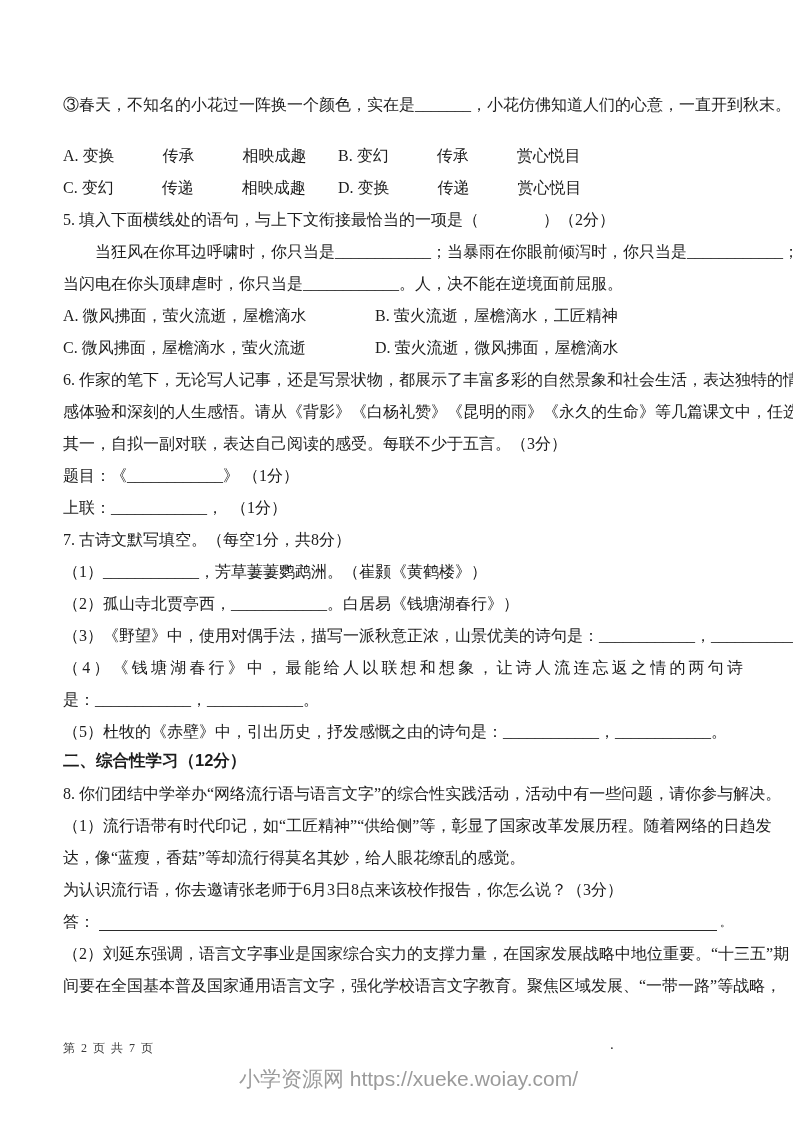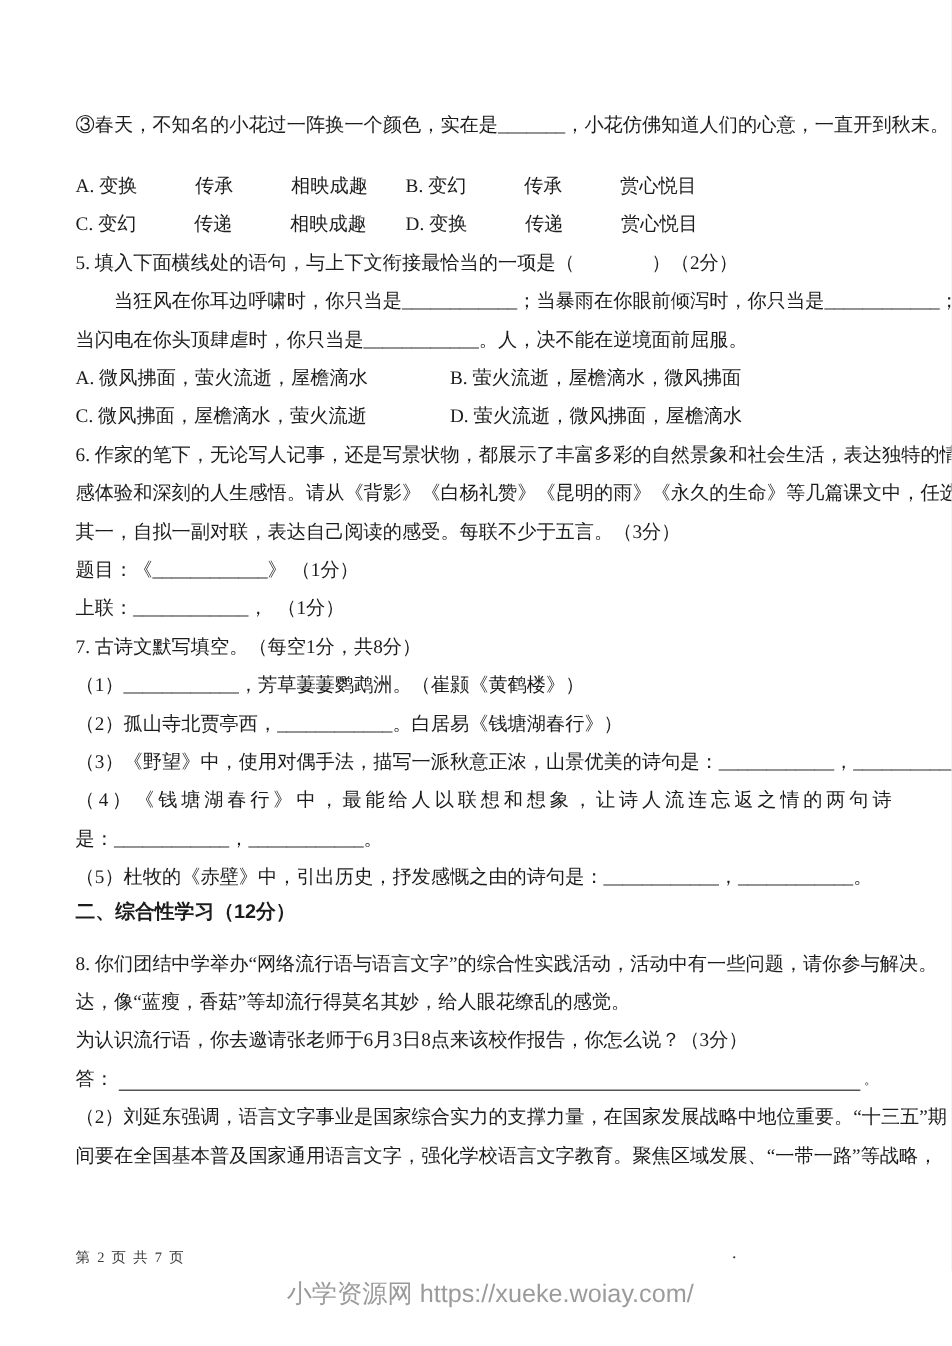--- a/index.html
+++ b/index.html
@@ -28,21 +28,21 @@
   .cols { display: flex; }
   .cols .col-left { white-space: pre; }
   .q4cols .col-left { width: 275px; }
   .q5cols .col-left { width: 312px; }
   .first-opt-row { margin-top: 19px; }
   .indent2 { padding-left: 32px; }
   .spread { letter-spacing: 3.2px; text-align: right; }
   .heading {
     font-weight: bold;
     margin-top: -4px;
-    margin-bottom: 12px;
+    margin-bottom: 2px;
     font-family: "Liberation Sans", "DejaVu Sans", sans-serif;
     font-size: 16.5px;
   }
   .answer-line { display: flex; align-items: stretch; }
   .answer-line .ans-label { flex: 0 0 auto; }
   .answer-line .ans-underline {
     flex: 1 1 auto;
     border-bottom: 1.5px solid #2a2a2a;
     margin: 0 3px 7px 4px;
   }
@@ -94,21 +94,21 @@
     <span class="col-left">C. 变幻　　　传递　　　相映成趣</span>
     <span>D. 变换　　　传递　　　赏心悦目</span>
   </div>
 
   <div class="line">5. 填入下面横线处的语句，与上下文衔接最恰当的一项是（　　　　）（2分）</div>
   <div class="line indent2">当狂风在你耳边呼啸时，你只当是____________；当暴雨在你眼前倾泻时，你只当是____________；</div>
   <div class="line">当闪电在你头顶肆虐时，你只当是____________。人，决不能在逆境面前屈服。</div>
 
   <div class="line cols q5cols">
     <span class="col-left">A. 微风拂面，萤火流逝，屋檐滴水</span>
-    <span>B. 萤火流逝，屋檐滴水，微风拂面</span>
+    <span>B. 萤火流逝，屋檐滴水，工匠精神</span>
   </div>
   <div class="line cols q5cols">
     <span class="col-left">C. 微风拂面，屋檐滴水，萤火流逝</span>
     <span>D. 萤火流逝，微风拂面，屋檐滴水</span>
   </div>
 
   <div class="line">6. 作家的笔下，无论写人记事，还是写景状物，都展示了丰富多彩的自然景象和社会生活，表达独特的情</div>
   <div class="line">感体验和深刻的人生感悟。请从《背影》《白杨礼赞》《昆明的雨》《永久的生命》等几篇课文中，任选</div>
   <div class="line">其一，自拟一副对联，表达自己阅读的感受。每联不少于五言。（3分）</div>
   <div class="line">题目：《____________》 （1分）</div>
@@ -118,20 +118,21 @@
   <div class="line">（1）____________，芳草萋萋鹦鹉洲。（崔颢《黄鹤楼》）</div>
   <div class="line">（2）孤山寺北贾亭西，____________。白居易《钱塘湖春行》）</div>
   <div class="line">（3）《野望》中，使用对偶手法，描写一派秋意正浓，山景优美的诗句是：____________，____________。</div>
   <div class="line spread">（4）《钱塘湖春行》中，最能给人以联想和想象，让诗人流连忘返之情的两句诗</div>
   <div class="line">是：____________，____________。</div>
   <div class="line">（5）杜牧的《赤壁》中，引出历史，抒发感慨之由的诗句是：____________，____________。</div>
 
   <div class="line heading">二、综合性学习（12分）</div>
 
   <div class="line">8. 你们团结中学举办“网络流行语与语言文字”的综合性实践活动，活动中有一些问题，请你参与解决。</div>
+  <div class="line">（1）流行语带有时代印记，如“工匠精神”“供给侧”等，彰显了国家改革发展历程。随着网络的日趋发</div>
   <div class="line">达，像“蓝瘦，香菇”等却流行得莫名其妙，给人眼花缭乱的感觉。</div>
   <div class="line">为认识流行语，你去邀请张老师于6月3日8点来该校作报告，你怎么说？（3分）</div>
 
   <div class="line answer-line">
     <span class="ans-label">答：</span>
     <span class="ans-underline"></span>
     <span class="ans-end">。</span>
   </div>
 
   <div class="line">（2）刘延东强调，语言文字事业是国家综合实力的支撑力量，在国家发展战略中地位重要。“十三五”期</div>

